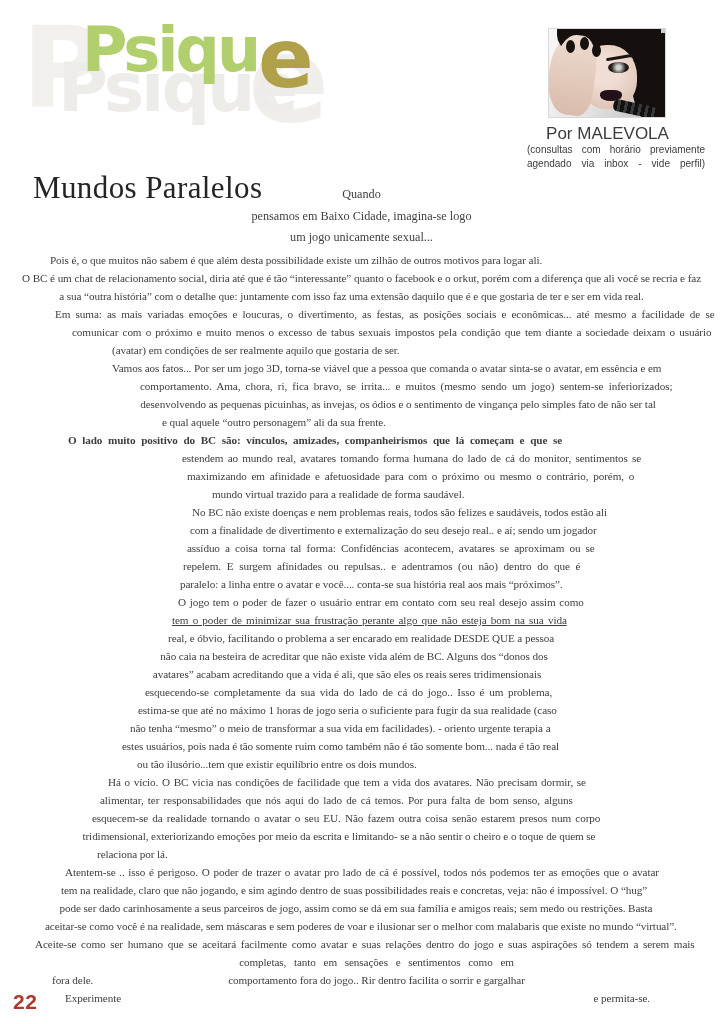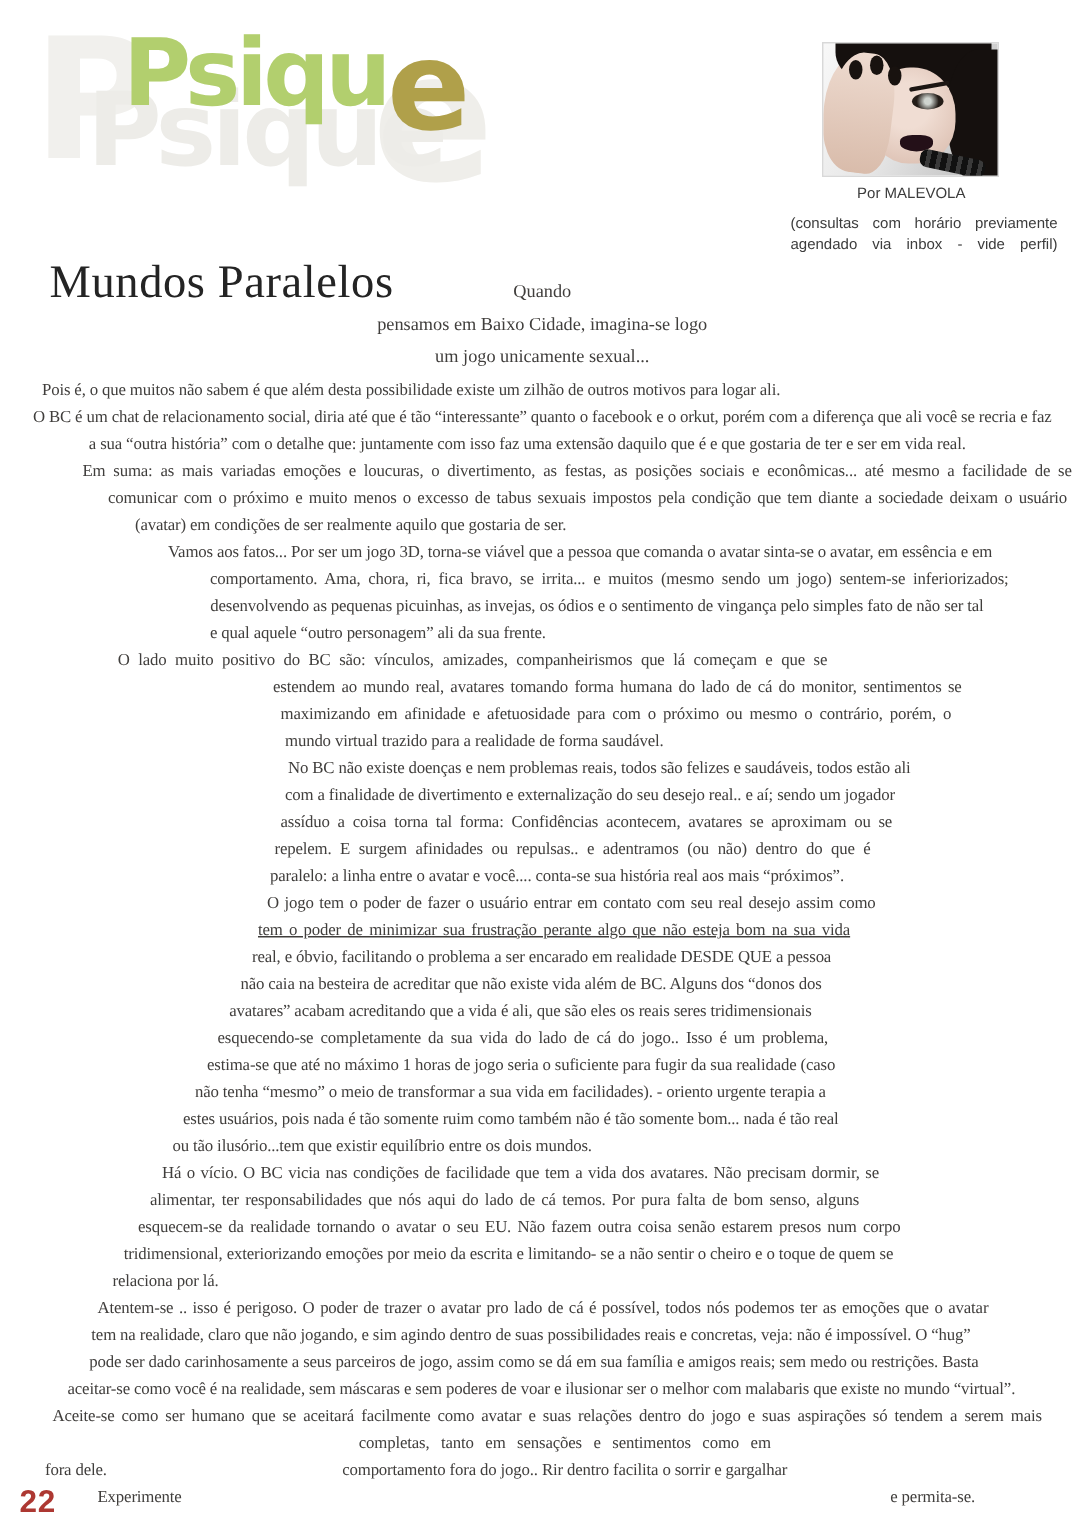--- a/index.html
+++ b/index.html
@@ -36,21 +36,21 @@
   .brow  { left:57px; top:27px; width:27px; height:3px; background:#1c1613; border-radius:2px; transform:rotate(-10deg); }
   .eye   { left:59px; top:33px; width:21px; height:11px; background:radial-gradient(circle,#cfd4cf 18%,#241d18 62%); border-radius:50%; }
   .lips  { left:51px; top:61px; width:22px; height:11px; background:#241018; border-radius:45% 45% 60% 60%; }
   .hand  { left:0px; top:6px; width:46px; height:80px; background:linear-gradient(#eedbd0,#d9bcab); border-radius:46% 36% 30% 46%; transform:rotate(7deg); }
   .nails { left:17px; top:11px; width:9px; height:13px; background:#18120f; border-radius:50%;
            box-shadow:14px -3px 0 #18120f, 26px 4px 0 #18120f; }
   .choker{ left:64px; top:74px; width:44px; height:12px; background:repeating-linear-gradient(90deg,#111 0 4px,#3a3a3a 4px 7px); border-radius:5px; transform:rotate(12deg); }
 
   .byline {
     position:absolute; left:540px; top:124px; width:135px;
-    font-family:"Liberation Sans", sans-serif; font-size:10px; color:#3c3c3c;
+    font-family:"Liberation Sans", sans-serif; font-size:17px; color:#3c3c3c;
     text-align:center;
   }
   .consult-note {
     position:absolute; left:527px; top:143px; width:178px;
     font-family:"Liberation Sans", sans-serif; font-size:10px; line-height:13.5px;
     color:#3c3c3c; text-align:justify; text-align-last:justify;
   }
 
   
   .article-title {
@@ -58,21 +58,21 @@
     font-size:31px; letter-spacing:0.4px; color:#242424; white-space:nowrap;
   }
   .article-intro { position:absolute; left:0; top:184px; width:723px; }
   .iline { height:21.5px; line-height:21.5px; text-align:center; font-size:12.2px; color:#403e3c; white-space:nowrap; }
 
   .article-body { position:absolute; left:0; top:251px; width:723px; }
   .bline {
     height:18px; line-height:18px; font-size:11.2px; letter-spacing:-0.1px;
     color:#403e3c; text-align:center; white-space:nowrap; box-sizing:border-box;
   }
-  .bline.left { text-align:left; }
+  .bline.left { text-align:left;margin-left:22px; }
   .bline.split { display:flex; justify-content:space-between; }
 
   .page-number {
     position:absolute; left:13px; top:990px;
     font-family:"Liberation Sans", sans-serif; font-weight:bold;
     font-size:21px; color:#ad3832; letter-spacing:0.5px;
   }
 </style>
 </head>
 <body>
@@ -113,21 +113,21 @@
       <div class="bline left" style="padding-left: 28px;">Pois é, o que muitos não sabem é que além desta possibilidade existe um zilhão de outros motivos para logar ali.</div>
       <div class="bline" style="padding-left: 8px; padding-right: 8px;">O BC é um chat de relacionamento social, diria até que é tão “interessante” quanto o facebook e o orkut, porém com a diferença que ali você se recria e faz</div>
       <div class="bline" style="padding-left: 40px; padding-right: 60px;">a sua “outra história” com o detalhe que: juntamente com isso faz uma extensão daquilo que é e que gostaria de ter e ser em vida real.</div>
       <div class="bline" style="padding-left: 55px; padding-right: 45px; word-spacing: 2.5px;">Em suma: as mais variadas emoções e loucuras, o divertimento, as festas, as posições sociais e econômicas... até mesmo a facilidade de se</div>
       <div class="bline" style="padding-left: 72px; padding-right: 50px; word-spacing: 1.5px;">comunicar com o próximo e muito menos o excesso de tabus sexuais impostos pela condição que tem diante a sociedade deixam o usuário</div>
       <div class="bline left" style="padding-left: 90px;">(avatar) em condições de ser realmente aquilo que gostaria de ser.</div>
       <div class="bline" style="padding-left: 112px; padding-right: 86px;">Vamos aos fatos... Por ser um jogo 3D, torna-se viável que a pessoa que comanda o avatar sinta-se o avatar, em essência e em</div>
       <div class="bline" style="padding-left: 140px; padding-right: 115px; word-spacing: 2.5px;">comportamento. Ama, chora, ri, fica bravo, se irrita... e muitos (mesmo sendo um jogo) sentem-se inferiorizados;</div>
       <div class="bline" style="padding-left: 133px; padding-right: 60px;">desenvolvendo as pequenas picuinhas, as invejas, os ódios e o sentimento de vingança pelo simples fato de não ser tal</div>
       <div class="bline left" style="padding-left: 140px;">e qual aquele “outro personagem” ali da sua frente.</div>
-      <div class="bline" style="padding-right: 93px; word-spacing: 3px;">O lado muito positivo do BC são: vínculos, amizades, companheirismos que lá começam e que se</div>
+      <div class="bline" style="padding-right: 93px; word-spacing: 3px; font-weight: bold;">O lado muito positivo do BC são: vínculos, amizades, companheirismos que lá começam e que se</div>
       <div class="bline" style="padding-left: 182px; padding-right: 106px; word-spacing: 1.5px;">estendem ao mundo real, avatares tomando forma humana do lado de cá do monitor, sentimentos se</div>
       <div class="bline" style="padding-left: 187px; padding-right: 111px; word-spacing: 2px;">maximizando em afinidade e afetuosidade para com o próximo ou mesmo o contrário, porém, o</div>
       <div class="bline left" style="padding-left: 190px;">mundo virtual trazido para a realidade de forma saudável.</div>
       <div class="bline" style="padding-left: 192px; padding-right: 128px;">No BC não existe doenças e nem problemas reais, todos são felizes e saudáveis, todos estão ali</div>
       <div class="bline" style="padding-left: 190px; padding-right: 138px;">com a finalidade de divertimento e externalização do seu desejo real.. e aí; sendo um jogador</div>
       <div class="bline" style="padding-left: 187px; padding-right: 151px; word-spacing: 2.5px;">assíduo a coisa torna tal forma: Confidências acontecem, avatares se aproximam ou se</div>
       <div class="bline" style="padding-left: 183px; padding-right: 156px; word-spacing: 3px;">repelem. E surgem afinidades ou repulsas.. e adentramos (ou não) dentro do que é</div>
       <div class="bline" style="padding-left: 180px; padding-right: 173px;">paralelo: a linha entre o avatar e você.... conta-se sua história real aos mais “próximos”.</div>
       <div class="bline" style="padding-left: 178px; padding-right: 165px; word-spacing: 1px;">O jogo tem o poder de fazer o usuário entrar em contato com seu real desejo assim como</div>
       <div class="bline" style="padding-left: 172px; padding-right: 173px; word-spacing: 1.5px; text-decoration: underline;">tem o poder de minimizar sua frustração perante algo que não esteja bom na sua vida</div>

